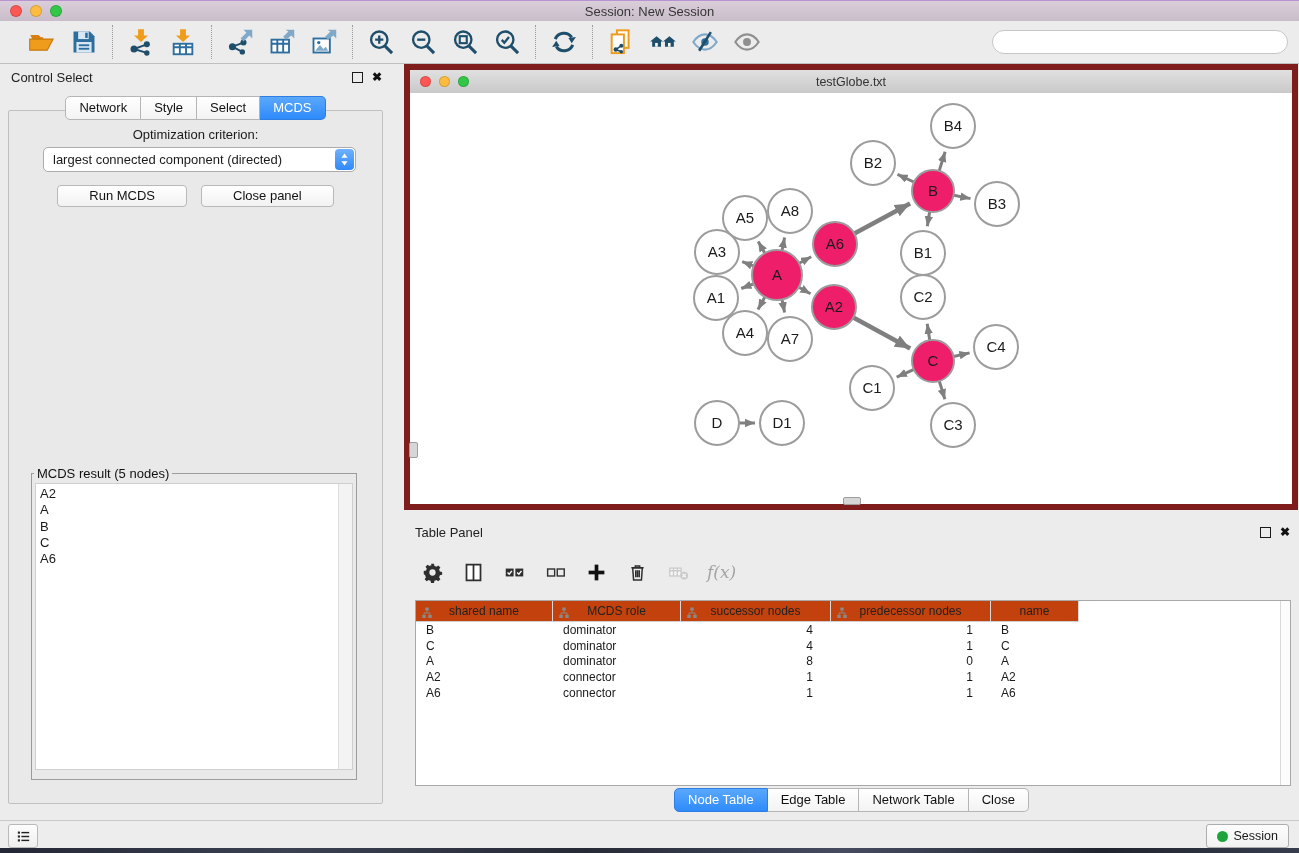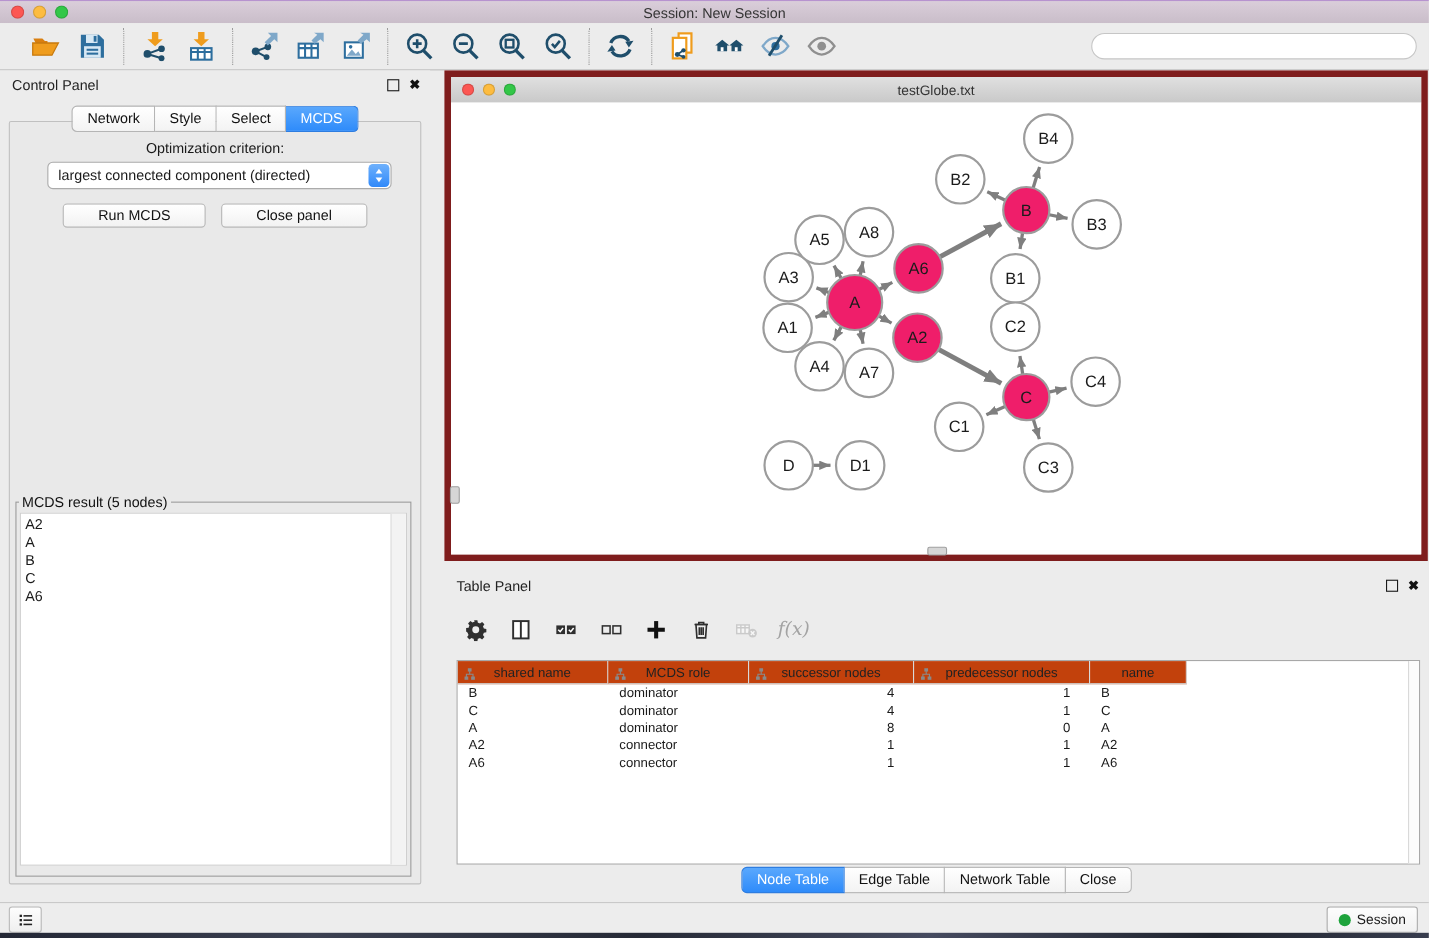--- a/index.html
+++ b/index.html
@@ -44,21 +44,21 @@
   .opt-label{text-align:center;font-size:13px;margin-top:16px;color:#1a1a1a;}
   .select-box{position:absolute;left:34px;top:36px;width:313px;height:25px;background:#fff;
     border:1px solid #ababab;border-radius:5px;display:flex;align-items:center;box-sizing:border-box;}
   .select-box .sel-text{flex:1;font-size:13px;padding-left:9px;white-space:nowrap;overflow:hidden;}
   .stepper{width:19px;align-self:stretch;margin:1px;border-radius:4px;
     background:linear-gradient(#6fb1fc,#3089fa);display:flex;align-items:center;justify-content:center;}
   .stepper svg{width:9px;height:15px;}
   .btn-row{position:absolute;left:0;right:0;top:74px;display:flex;justify-content:center;gap:14px;}
   .mac-btn{background:linear-gradient(#ffffff,#f2f2f2);border:1px solid #b9b9b9;border-radius:4px;
     height:22px;line-height:20px;font-size:13px;padding:0 31px;color:#111;}
-  fieldset.mcds{position:absolute;left:5px;right:8px;top:338px;bottom:6px;margin:0;padding:0;
+  fieldset.mcds{position:absolute;left:5px;right:8px;top:338px;bottom:6px;margin:17px;padding:0;
     border:1px solid #9c9c9c;background:transparent;}
   fieldset.mcds legend{font-size:13px;padding:0 3px;margin-left:2px;color:#111;}
   .mcds-list{position:absolute;left:3px;right:3px;top:2px;bottom:3px;background:#fff;border:1px solid #cfcfcf;}
   .mcds-scroll{position:absolute;right:0;top:0;bottom:0;width:13px;background:#f3f3f3;border-left:1px solid #ddd;}
   .mcds-item{font-size:13px;line-height:16.3px;padding-left:4px;}
   
   .net-window{position:absolute;left:404px;top:64px;width:894px;height:446px;background:#fff;
     border:6px solid #7f1d1d;box-sizing:border-box;}
   .net-titlebar{height:23px;background:linear-gradient(#e0e0e0,#c9c9c9);border-bottom:1px solid #a2a2a2;
     display:flex;align-items:center;position:relative;}
@@ -261,21 +261,21 @@
       </div>
     </div>
   <div class="searchbox">
     <span class="icon"></span>
     <input value="" placeholder="" style="">
   </div>
 </div>
 
 <div class="control-panel">
   <div class="panel-head">
-    <span class="ph-title">Control Panel</span>
+    <span class="ph-title">Control Select</span>
     <span class="ph-icons">
       <span class="float-ic"></span>
       <span class="close-ic">✖</span>
     </span>
   </div>
   <div class="seg" id="cp-tabs" style="margin-top:6px;">
       <span class="seg-btn">Network</span>
       <span class="seg-btn">Style</span>
       <span class="seg-btn">Select</span>
       <span class="seg-btn active">MCDS</span>

